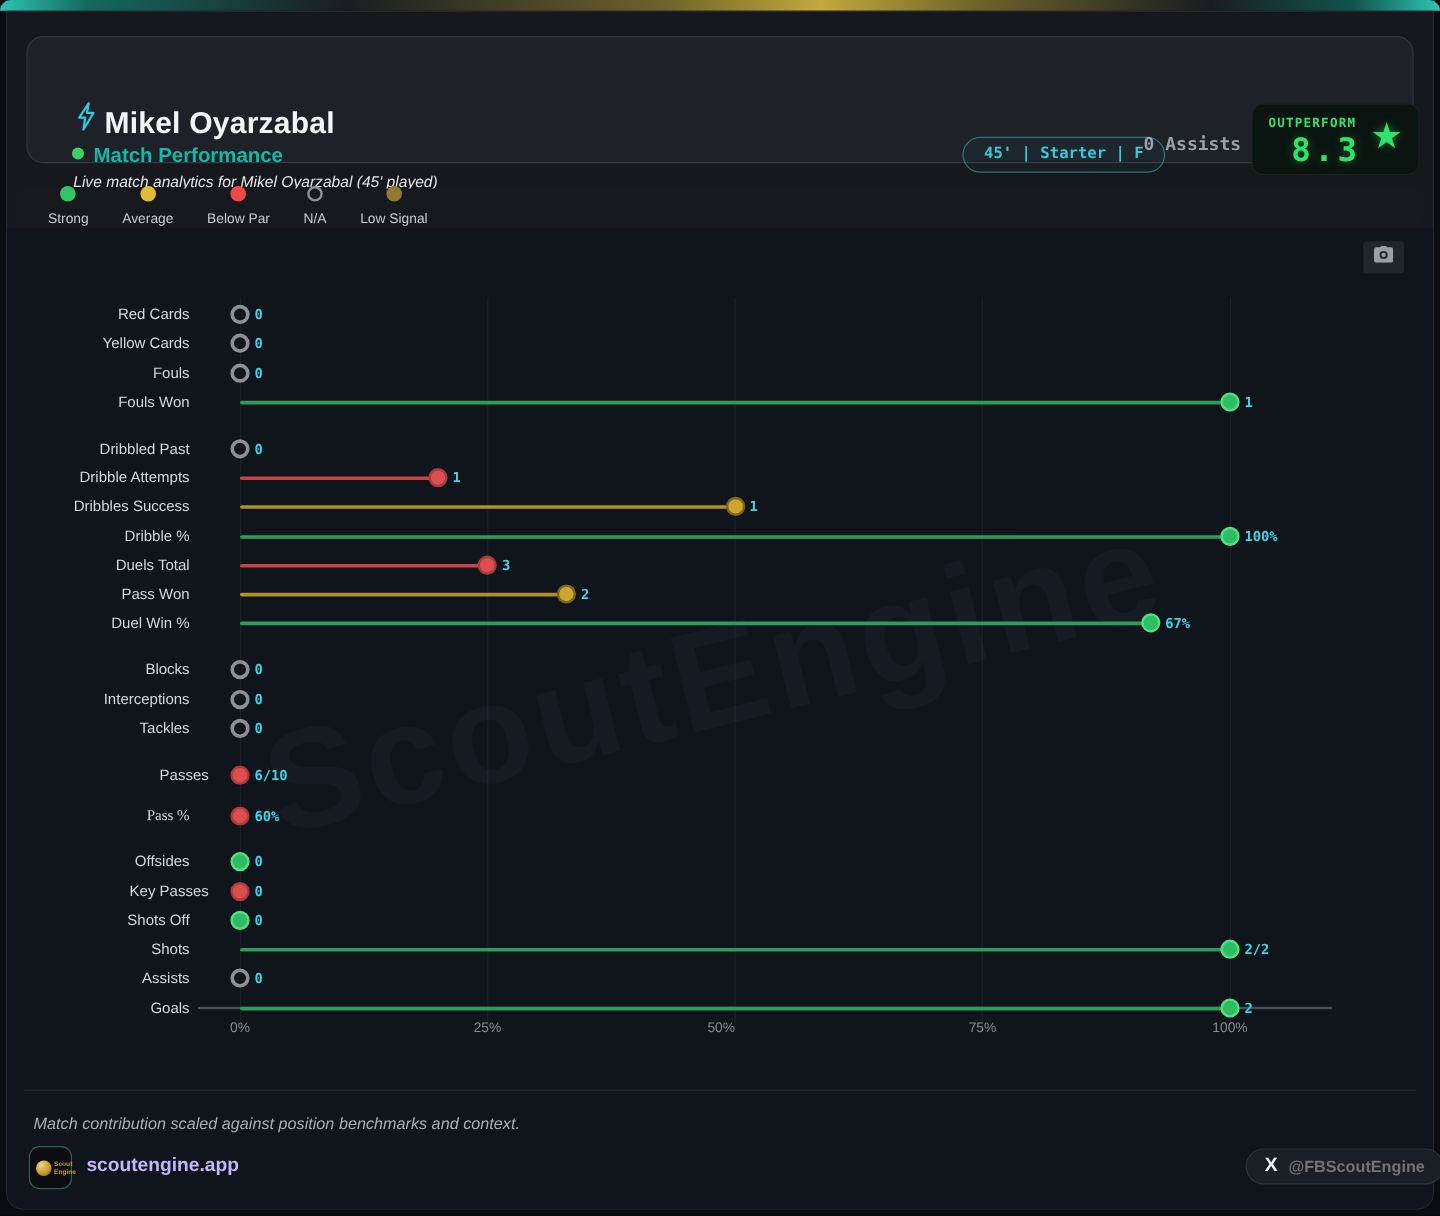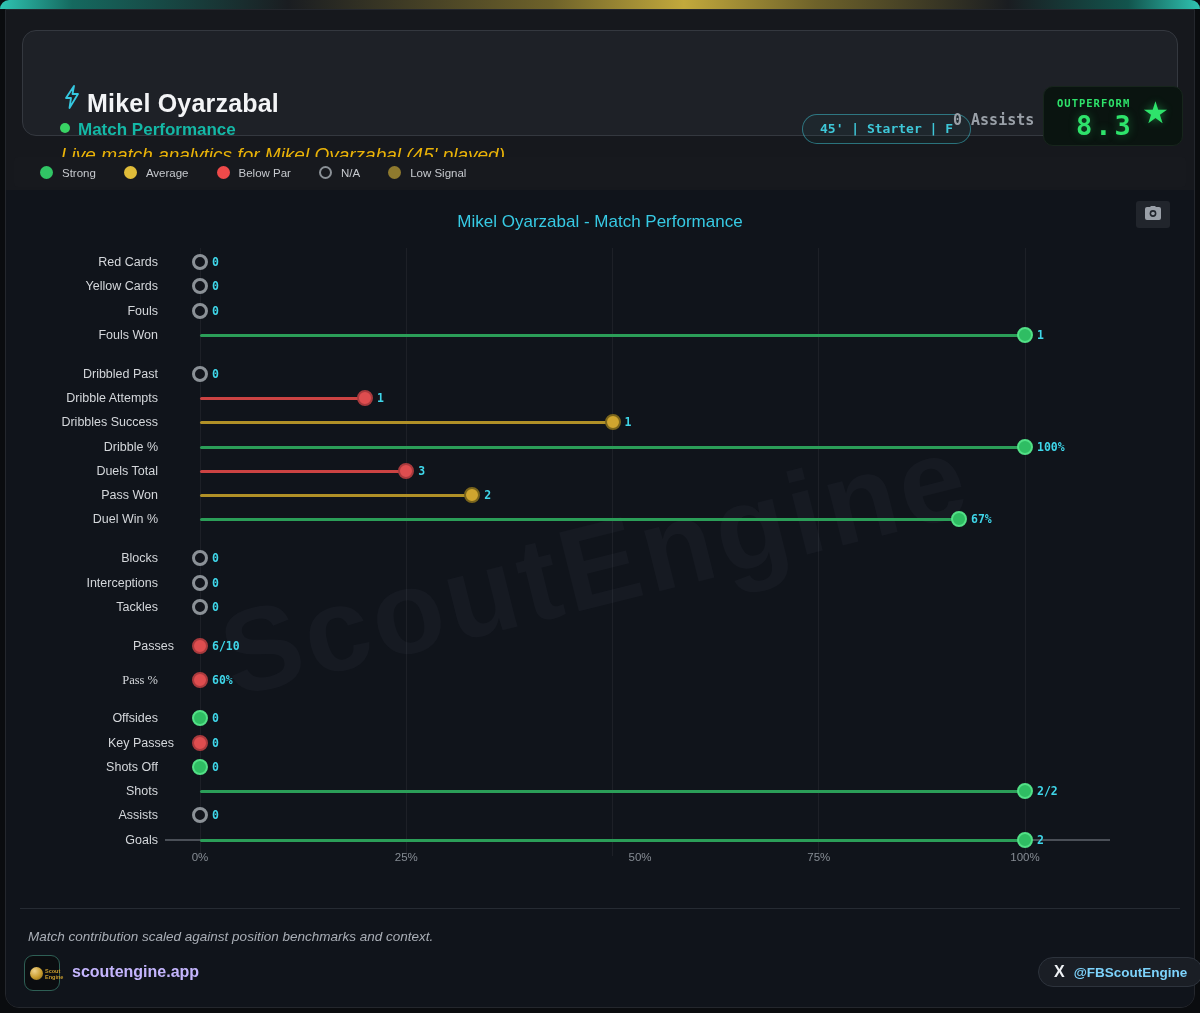--- a/index.html
+++ b/index.html
@@ -11,38 +11,38 @@
     border-radius:0 0 14px 14px;border:1px solid #24272d;box-sizing:border-box;}
   .lower-bg{position:absolute;top:190px;left:6px;right:6px;bottom:6px;background:#10141b;border-radius:0 0 13px 13px;}
 
   
   .header-card{position:absolute;left:22px;top:30px;width:1156px;height:106px;background:#1e2127;
     border:1px solid #34383f;border-radius:14px;box-sizing:border-box;}
   .bolt{position:absolute;left:40px;top:54px;}
   .player-name{position:absolute;left:64px;top:58px;font-size:25px;font-weight:bold;color:#f3f4f6;letter-spacing:.2px;}
   .live-dot{position:absolute;left:37px;top:92px;width:10px;height:10px;border-radius:50%;background:#39d364;}
   .subtitle{position:absolute;left:55px;top:89px;font-size:17px;font-weight:bold;color:#14b8a6;}
-  .desc{position:absolute;left:38px;top:113px;font-size:19px;font-style:italic;color:#eab308;}
+  .desc{position:absolute;left:38px;top:113px;font-size:13px;font-style:italic;color:#e5e5e5;}
   .status-pill{position:absolute;left:779px;top:73px;height:30px;line-height:28px;padding:0 17px;
     border:1px solid rgba(62,199,216,.5);border-radius:16px;color:#3ec7d8;box-sizing:border-box;
     font-family:"DejaVu Sans Mono",monospace;font-weight:bold;font-size:13px;background:rgba(62,199,216,.04);margin-top:10px;}
   .assists{position:absolute;left:930px;top:80px;font-family:"DejaVu Sans Mono",monospace;font-weight:bold;
     font-size:15px;color:#9aa0a8;}
   .rating-card{position:absolute;left:1020px;top:55px;width:140px;height:60px;background:#0a1410;border-radius:10px;
     border:1px solid #17251c;box-sizing:border-box;}
   .verdict{position:absolute;left:13px;top:10px;font-family:"DejaVu Sans Mono",monospace;font-weight:bold;
     font-size:10.5px;letter-spacing:1px;color:#2ee36b;}
   .star{position:absolute;left:98px;top:8px;font-size:30px;color:#2ee36b;text-shadow:0 0 8px rgba(46,227,107,.45);}
   .rating{position:absolute;left:32px;top:23px;font-family:"DejaVu Sans Mono",monospace;font-weight:bold;
     font-size:27px;letter-spacing:3px;color:#2ee36b;text-shadow:0 0 10px rgba(46,227,107,.35);}
 
   
   .legend-strip{position:absolute;left:14px;top:157px;width:1172px;height:30px;background:#17191e;border-radius:4px;
     display:flex;align-items:center;padding-left:26px;column-gap:28px;box-sizing:border-box;}
-  .legitem{display:flex;align-items:flex-end;gap:9px;}
+  .legitem{display:flex;align-items:center;gap:9px;flex-direction:column;}
   .swatch{width:13px;height:13px;border-radius:50%;box-sizing:border-box;}
   .swatch.na{border:2.5px solid #8b9197;background:transparent;}
   .leglab{font-size:11.5px;color:#c6c9ce;}
 
   
   .chart-title{position:absolute;left:0;right:0;top:212px;text-align:center;font-size:17px;color:#37cae4;}
   .camera-btn{position:absolute;left:1136px;top:201px;width:34px;height:27px;background:#21252c;border-radius:3px;
     display:flex;align-items:center;justify-content:center;cursor:pointer;}
   .watermark{position:absolute;left:595px;top:565px;transform:translate(-50%,-50%) rotate(-14deg);
     font-size:118px;font-weight:bold;letter-spacing:4px;color:rgba(222,230,242,0.032);white-space:nowrap;z-index:0;}
@@ -64,21 +64,21 @@
   .footnote{position:absolute;left:28px;top:929px;font-size:13.5px;font-style:italic;color:#a9aeb6;}
   .logo{position:absolute;left:24px;top:955px;width:36px;height:36px;border-radius:9px;background:#0b0d10;
     border:1.5px solid #2e5f55;box-sizing:border-box;}
   .logo-ball{position:absolute;left:5px;top:11px;width:13px;height:13px;border-radius:50%;
     background:radial-gradient(circle at 35% 30%,#efd28a,#c89c2e 55%,#7c611c);}
   .logo-txt{position:absolute;left:20px;top:12px;font-size:5.5px;line-height:6px;color:#c89c2e;font-weight:bold;}
   .site{position:absolute;left:72px;top:963px;font-size:16px;font-weight:bold;color:#c4b5fd;cursor:pointer;}
   .x-pill{position:absolute;left:1038px;top:957px;height:30px;border-radius:15px;background:#1a1e25;
     border:1px solid #2d333c;box-sizing:border-box;display:flex;align-items:center;gap:9px;padding:0 15px;cursor:pointer;}
   .x-glyph{color:#eef1f4;font-weight:bold;font-size:16px;}
-  .x-handle{color:#7dd3fc;font-size:13.5px;font-weight:bold;}
+  .x-handle{color:#737373;font-size:13.5px;font-weight:bold;}
 </style>
 </head>
 <body>
 
 <div class="frame">
   <div class="gradbar"></div>
   <div class="page-bg"></div>
   <div class="lower-bg"></div>
 
   <div class="header-card">
@@ -116,39 +116,38 @@
       <div class="legitem">
         <div class="swatch na"></div>
         <div class="leglab">N/A</div>
       </div>
       <div class="legitem">
         <div class="swatch" style="background: rgb(143, 122, 46);"></div>
         <div class="leglab">Low Signal</div>
       </div>
     </div>
 
-  <div class="chart-title">Mikel Oyarzabal - Match Performance</div>
   <div class="camera-btn">
     <span>
       <svg width="16" height="14" viewBox="0 0 16 14">
         <path d="M5 1 L6 0 H10 L11 1 H14 A2 2 0 0 1 16 3 V12 A2 2 0 0 1 14 14 H2 A2 2 0 0 1 0 12 V3 A2 2 0 0 1 2 1 Z" fill="#9aa0a8"></path>
         <circle cx="8" cy="7.5" r="3.4" fill="#21252c"></circle>
         <circle cx="8" cy="7.5" r="1.8" fill="#9aa0a8"></circle>
       </svg>
     </span>
   </div>
 
   <div class="watermark">ScoutEngine</div>
   <div class="plot">
       <div class="gridline" style="left: 199.5px;"></div>
       <div class="tick" style="left: 170px;">0%</div>
       <div class="gridline" style="left: 405.75px;"></div>
       <div class="tick" style="left: 376.25px;">25%</div>
       <div class="gridline" style="left: 612px;"></div>
-      <div class="tick" style="left: 610px;">50%</div>
+      <div class="tick" style="left: 571px;">50%</div>
       <div class="gridline" style="left: 818.25px;"></div>
       <div class="tick" style="left: 788.75px;">75%</div>
       <div class="gridline" style="left: 1024.5px;"></div>
       <div class="tick" style="left: 995px;">100%</div>
       <div class="rowlab" style="top: 262px;">Red Cards</div>
       <div class="dot na" style="left: 192px; top: 254px;"></div>
       <div class="val" style="left: 212px; top: 262px;">0</div>
       <div class="rowlab" style="top: 286px;">Yellow Cards</div>
       <div class="dot na" style="left: 192px; top: 278px;"></div>
       <div class="val" style="left: 212px; top: 286px;">0</div>

